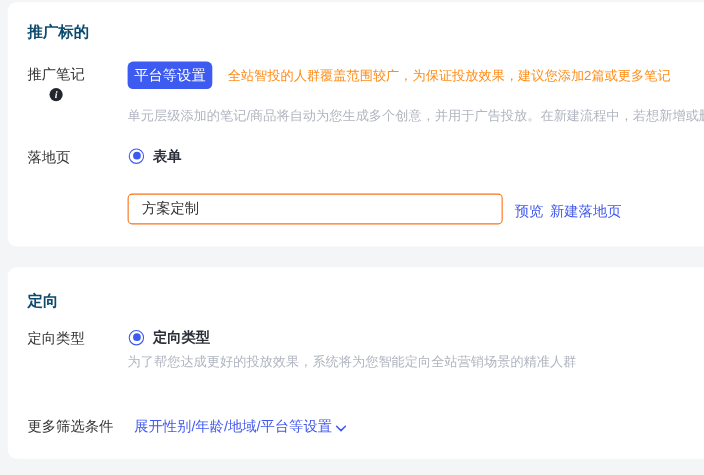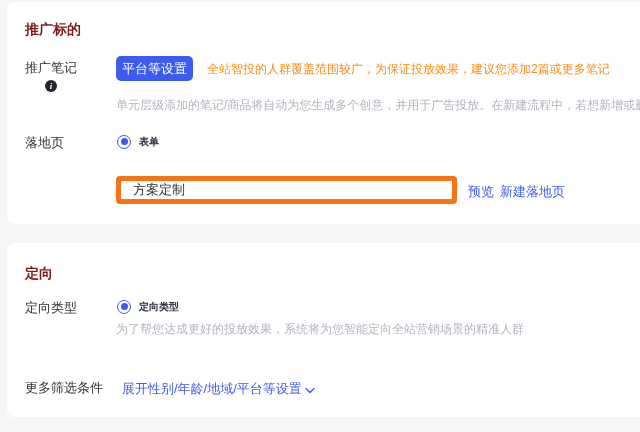--- a/index.html
+++ b/index.html
@@ -16,21 +16,21 @@
     left:7px;width:646px;
     background:#ffffff;
     border-radius:8px;
   }
   .card1{top:2px;height:222px;}
   .card2{top:243px;height:174px;}
 
   .abs{position:absolute;}
 
   .section-title{
-    font-size:14px;font-weight:700;color:#7f1d1d;line-height:16px;
+    font-size:14px;font-weight:700;color:#0c4a6e;line-height:16px;
   }
   .field-label{
     font-size:13px;color:#333;line-height:15px;white-space:nowrap;
   }
   .label-row{display:flex;align-items:center;gap:5px;}
 
   .info-icon{
     display:inline-flex;align-items:center;justify-content:center;
     width:12px;height:12px;border-radius:50%;
     background:#23262d;color:#ffffff;
@@ -63,27 +63,27 @@
     box-sizing:border-box;
     width:14px;height:14px;border-radius:50%;
     border:1.5px solid #3d5af1;position:relative;flex:none;
     background:#fff;
   }
   .radio-circle::after{
     content:"";position:absolute;left:2.5px;top:2.5px;right:2.5px;bottom:2.5px;
     border-radius:50%;background:#3d5af1;
   }
   .radio-label{
-    font-size:10px;font-weight:700;color:#2b2f38;line-height:15px;white-space:nowrap;
+    font-size:13px;font-weight:700;color:#2b2f38;line-height:15px;white-space:nowrap;
   }
 
   .text-input{
     box-sizing:border-box;
     width:341px;height:28px;
-    border:5px solid #f97316;border-radius:4px;
+    border:1px solid #f97316;border-radius:4px;
     padding:0 12px;font-size:13px;color:#333;
     font-family:inherit;background:#fff;outline:none;
   }
 
   .link{
     color:#4159ee;font-size:13px;line-height:15px;
     text-decoration:none;cursor:pointer;white-space:nowrap;
   }
   .link-row{display:flex;align-items:center;gap:6px;}
 

